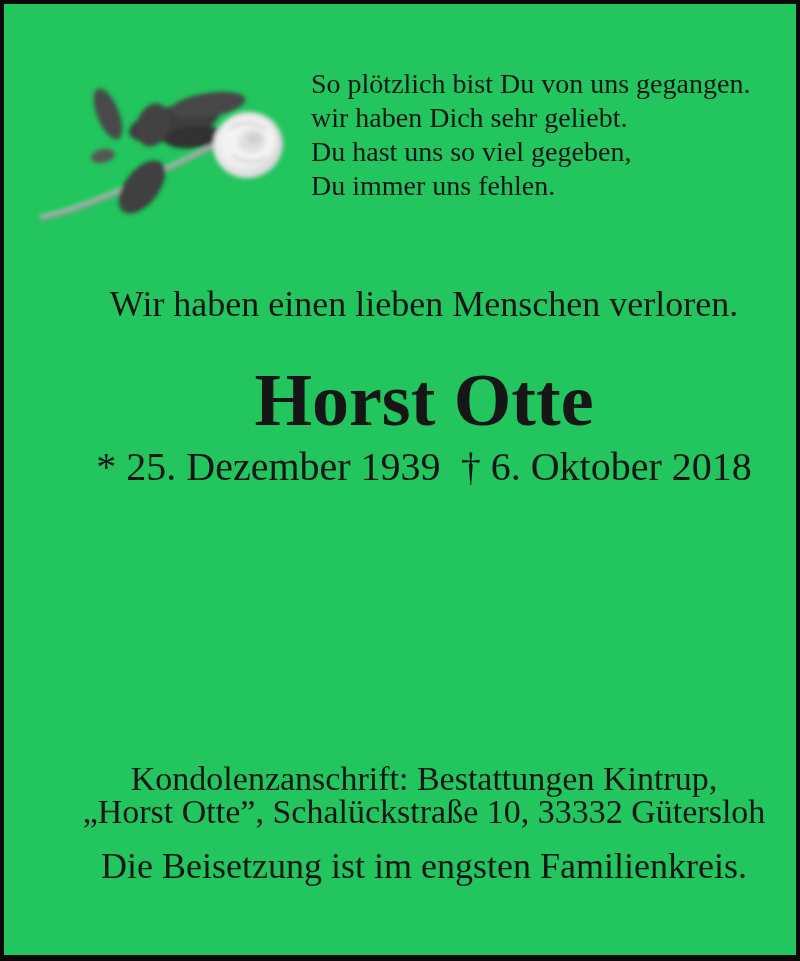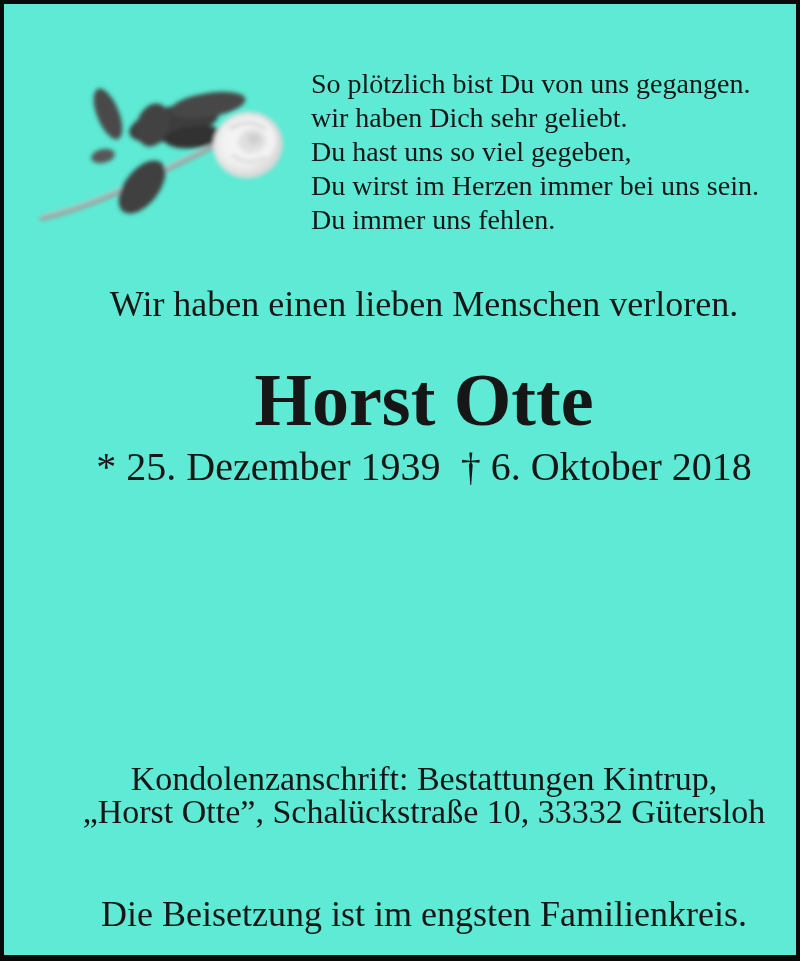--- a/index.html
+++ b/index.html
@@ -2,21 +2,21 @@
 <html><head>
 <meta charset="utf-8">
 <style>
   html, body { margin: 0; padding: 0; background: #ffffff; }
   * { box-sizing: border-box; }
 
   .notice {
     position: relative;
     width: 800px;
     height: 961px;
-    background: #5eead4;
+    background: #22c55e;
     border: 4px solid #0a0a0a;
     border-bottom-width: 6px;
     overflow: hidden;
     font-family: "Liberation Serif", "DejaVu Serif", serif;
     color: #161616;
   }
 
   
   .rose {
     position: absolute;
@@ -56,21 +56,21 @@
     margin: 0;
   }
 
   .dates   { top: 443px; font-size: 40px; line-height: 40px; }
   .dates .death-part { margin-left: 20px; }
 
   .mourners  { top: 543px; font-size: 41px; line-height: 49px; }
 
   .condolence { top: 742px; font-size: 34px; line-height: 33px; margin-top: 16px; }
 
-  .funeral  { top: 892px; font-size: 36px; line-height: 36px; }
+  .funeral  { top: 844px; font-size: 36px; line-height: 36px; }
 </style>
 </head>
 <body>
 
 <div class="notice">
 
   <div class="rose">
     <svg viewBox="0 0 270 225" xmlns="http://www.w3.org/2000/svg">
       <defs>
         <filter id="soft" x="-20%" y="-20%" width="140%" height="140%">
@@ -107,21 +107,20 @@
         <ellipse cx="226" cy="112" rx="14" ry="12" fill="#e0e0e0" transform="rotate(-15 226 112)"></ellipse>
         <ellipse cx="228" cy="110" rx="7" ry="6" fill="#d0d0d0"></ellipse>
       </g>
     </svg>
   </div>
 
   <div class="poem">
     <div>So plötzlich bist Du von uns gegangen.</div>
     <div>wir haben Dich sehr geliebt.</div>
     <div>Du hast uns so viel gegeben,</div>
-    <div>Du wirst im Herzen immer bei uns sein.</div>
     <div>Du immer uns fehlen.</div>
   </div>
 
   <div class="centered intro">Wir haben einen lieben Menschen verloren.</div>
 
   <h1 class="centered deceased-name">Horst Otte</h1>
 
   <div class="centered dates">
     <span>* 25. Dezember 1939</span><span class="death-part">† 6. Oktober 2018</span>
   </div>

